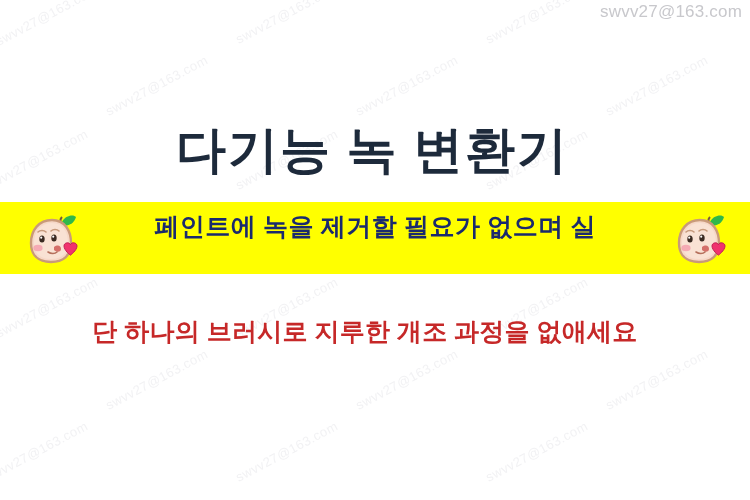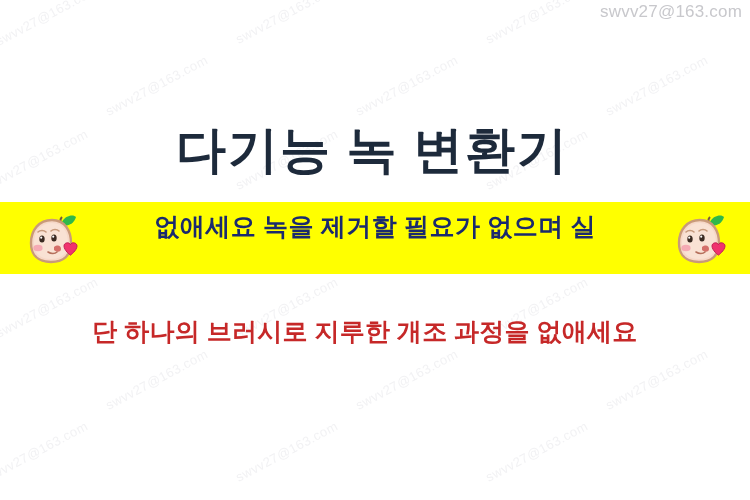--- a/index.html
+++ b/index.html
@@ -201,18 +201,18 @@
       <path d="M12 19 C14 17, 18 17, 20 19" stroke="#c79a7c" stroke-width="1.6" fill="none" stroke-linecap="round"></path>
       <path d="M25 18 C27 16, 31 16, 33 18" stroke="#c79a7c" stroke-width="1.6" fill="none" stroke-linecap="round"></path>
       <ellipse cx="12" cy="35" rx="4.6" ry="3.2" fill="#f4a0ae" opacity=".85"></ellipse>
       <path d="M28 34 C32 31, 35 33, 35 36 C35 39, 31 40, 28 37 Z" fill="#d4706a"></path>
       <path d="M22 39 C25 41, 29 41, 31 39" stroke="#b5705c" stroke-width="1.6" fill="none" stroke-linecap="round"></path>
       <path d="M38 33 C38 29.6, 43 28.6, 44.4 31.6 C45.8 28.6, 51 29.6, 51 33 C51 37.4, 44.4 42.2, 44.4 42.2 C44.4 42.2, 38 37.4, 38 33 Z" fill="#f0336e" stroke="#c41e55" stroke-width="1"></path>
     </svg>
   </span>
 
   <div class="banner-text">
-    <span class="line">없애세요 녹을 제거할 필요가 없으며 실</span>
+    <span class="line">페인트에 녹을 제거할 필요가 없으며 실</span>
   </div>
 
   <div class="tagline">단 하나의 브러시로 지루한 개조 과정을 없애세요</div>
 
 </div>
 
 </body></html>

